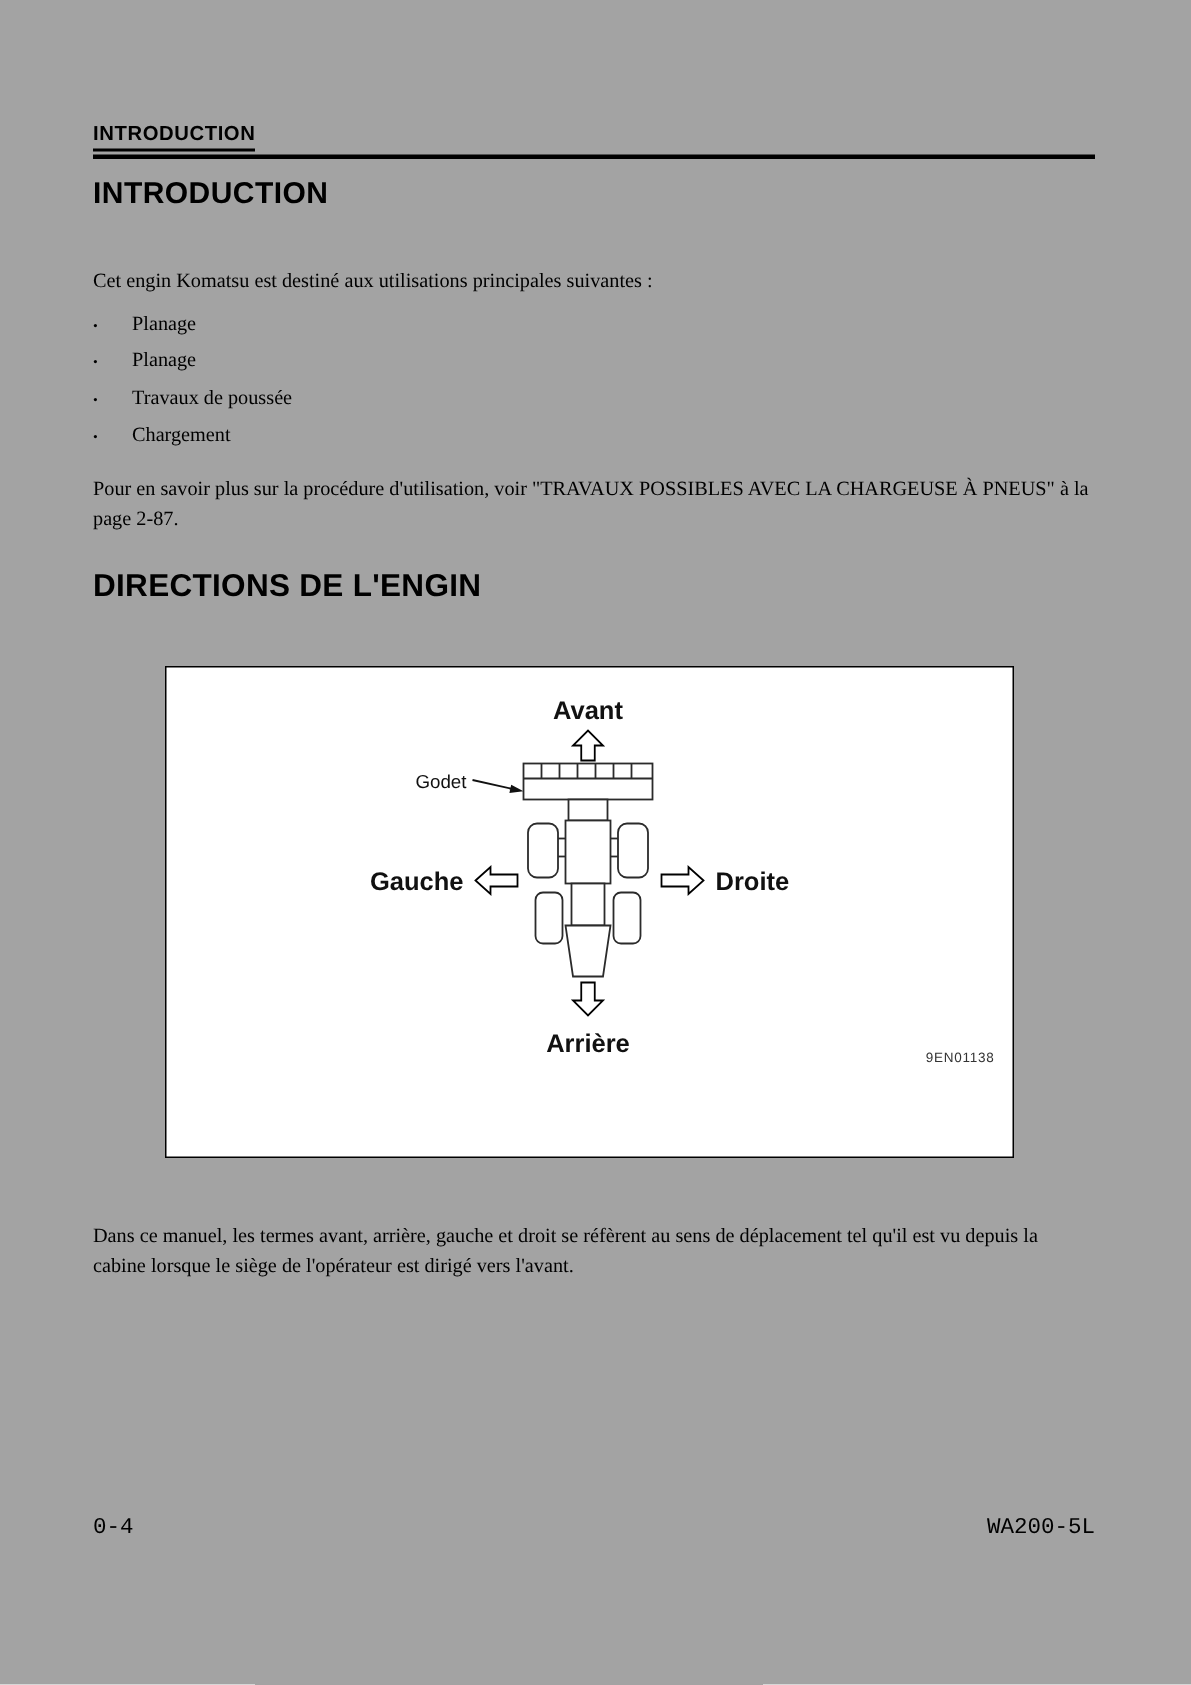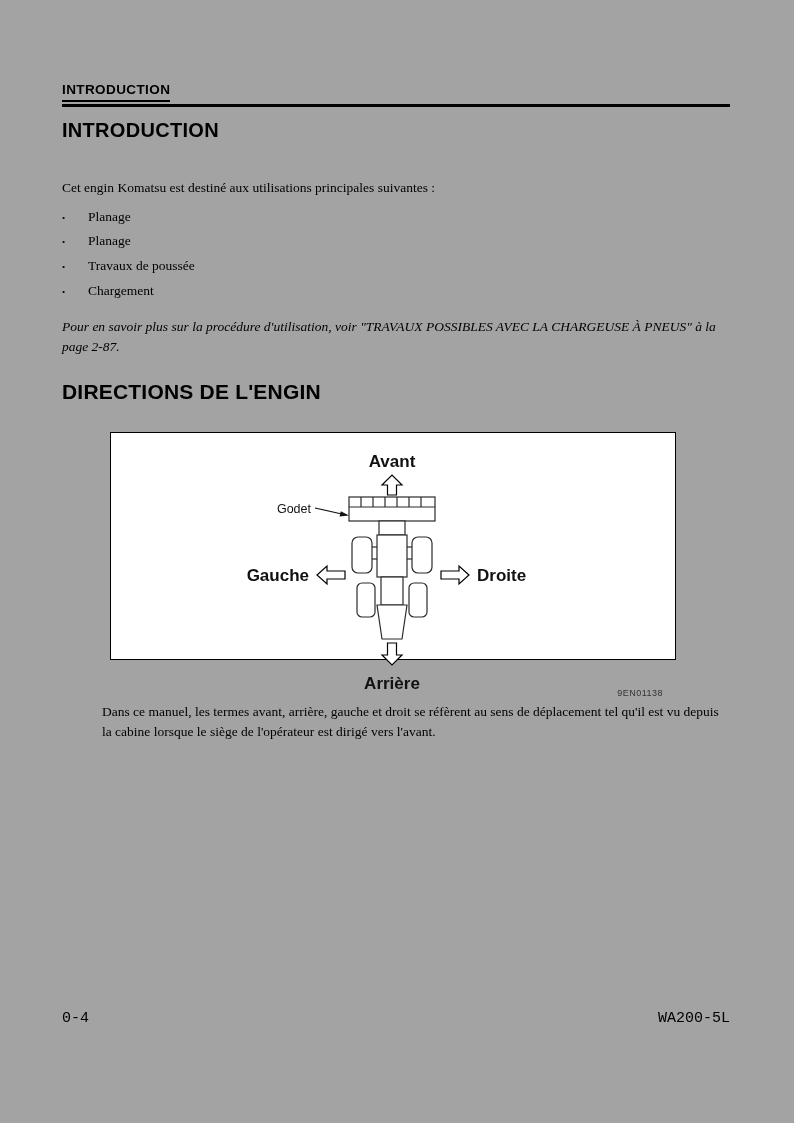--- a/index.html
+++ b/index.html
@@ -32,44 +32,44 @@
     font-size:20px; letter-spacing:.3px;
   }
 
   .p { font-size:13.5px; line-height:1.45; }
   .intro { margin-top:36px; }
 
   .bullets { margin-top:10px; }
   .bullet-row { display:flex; margin-bottom:6px; font-size:13.5px; line-height:1.4; }
   .bullet-dot { width:26px; font-size:9px; padding-top:4px; }
 
-  .more-info { margin-top:16px;font-style:italic; }
+  .more-info { margin-top:16px; }
 
   .section-title {
     margin-top:24px;
     font-family:"Liberation Sans", sans-serif; font-weight:bold;
     font-size:21px; letter-spacing:.2px;
   }
 
   .figure-box {
-    margin-top:28px; margin-left:48px;
-    width:566px; height:228px;
+    margin-top:41px; margin-left:48px;
+    width:566px; height:328px;
     border:1px solid #000; position:relative; background:#fff;
   }
   .figure-box svg { position:absolute; left:0; top:0; width:566px; height:272px; }
 
   svg text {
     font-family:"Liberation Sans", sans-serif;
     fill:#111;
   }
   .fig-label { font-size:17px; font-weight:bold; }
   .fig-small-label { font-size:12.5px; font-weight:normal; }
   .fig-code { font-size:9px; fill:#333; letter-spacing:.5px; }
 
-  .note { margin-top:42px;margin-left:40px; }
+  .note { margin-top:42px; }
 
   .footer-left, .footer-right {
     position:absolute; top:1010px;
     font-family:Liberation Mono, monospace; font-size:15px;
   }
   .footer-left { left:62px; }
   .footer-right { right:64px; }
 </style>
 </head>
 <body>

